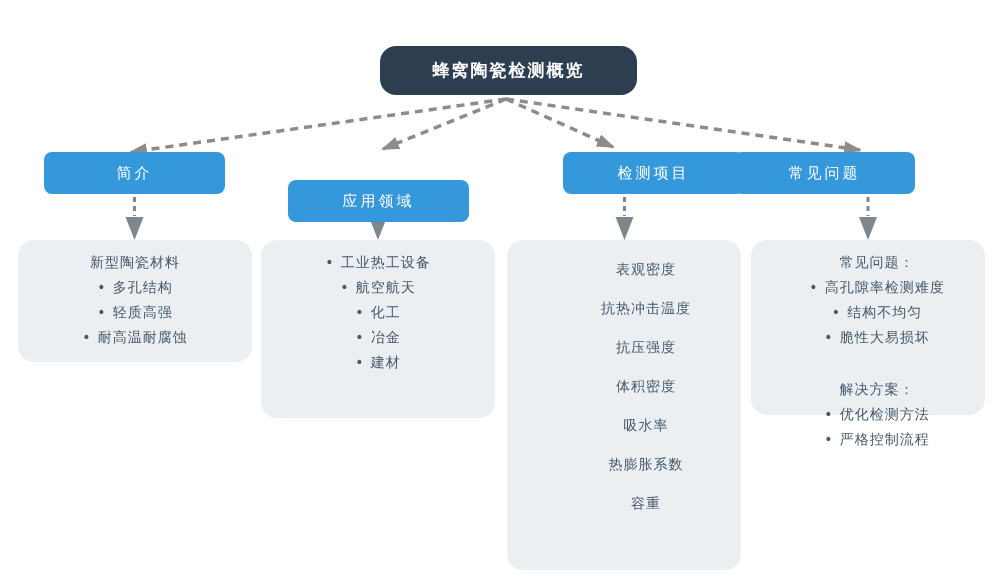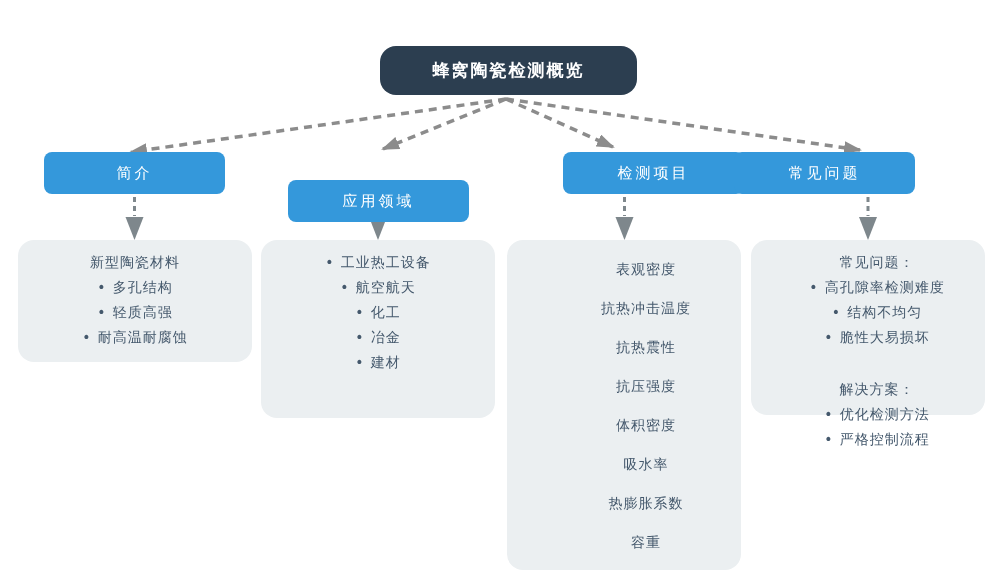--- a/index.html
+++ b/index.html
@@ -95,21 +95,20 @@
   <div class="panel panel-2">
       <div class="line"><span class="bullet">•</span><span>工业热工设备</span></div>
       <div class="line"><span class="bullet">•</span><span>航空航天</span></div>
       <div class="line"><span class="bullet">•</span><span>化工</span></div>
       <div class="line"><span class="bullet">•</span><span>冶金</span></div>
       <div class="line"><span class="bullet">•</span><span>建材</span></div>
     </div>
   <div class="panel panel-3">
       <div class="line"><span>表观密度</span></div>
       <div class="line"><span>抗热冲击温度</span></div>
-      <div class="line"><span>抗热震性</span></div>
       <div class="line"><span>抗压强度</span></div>
       <div class="line"><span>体积密度</span></div>
       <div class="line"><span>吸水率</span></div>
       <div class="line"><span>热膨胀系数</span></div>
       <div class="line"><span>容重</span></div>
     </div>
   <div class="panel panel-4">
       <div class="line"><span>常见问题：</span></div>
       <div class="line"><span class="bullet">•</span><span>高孔隙率检测难度</span></div>
       <div class="line"><span class="bullet">•</span><span>结构不均匀</span></div>

